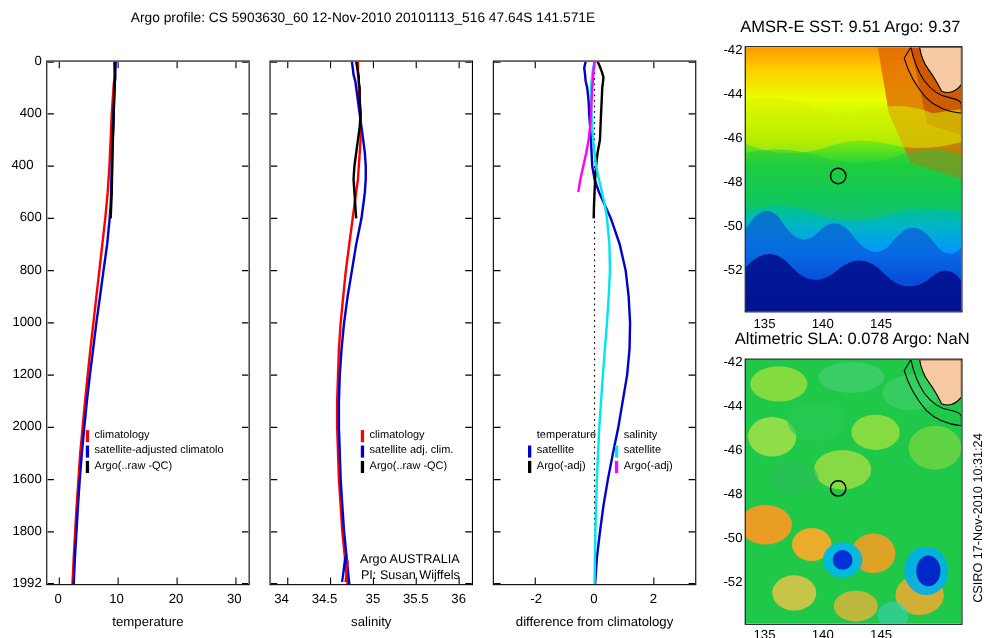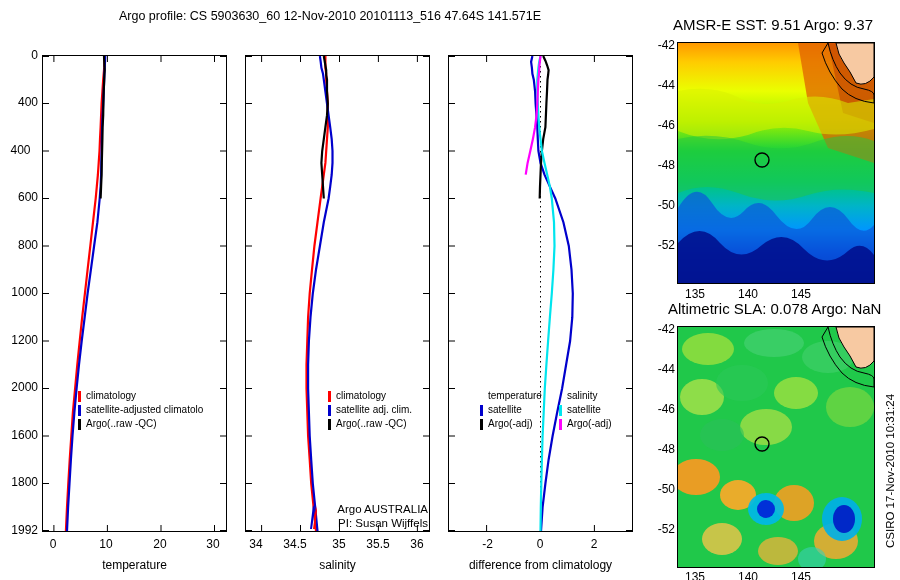--- a/index.html
+++ b/index.html
@@ -165,21 +165,21 @@
   <div class="legrow">
     <span class="swatch" style="background:#000000"></span>
     <span class="legtxt">Argo(..raw -QC)</span>
   </div>
 </div>
 
 <svg class="argo-logo" style="left:309px;top:503px;" viewBox="0 0 9 26">
   <path d="M1,26 L4,2 L6,6 L3,26 Z" fill="#0000cc"></path>
   <path d="M4,26 L7,3 L8,8 L6,26 Z" fill="#ff0000"></path>
 </svg>
-<div class="credit" style="left:250px;top:503px;width:178px;">
+<div class="credit" style="left:240px;top:503px;width:178px;">
   <div>Argo AUSTRALIA</div>
   <div>PI: Susan Wijffels</div>
 </div>
 
 <div class="mapframe" style="left:448px;top:55px;width:185px;height:477px;">
   <svg width="183" height="475" viewBox="0 0 183 475">
     <g stroke="#000" stroke-width="1">
       <line x1="0" y1="0.5" x2="6" y2="0.5"></line>
         <line x1="177" y1="0.5" x2="183" y2="0.5"></line>
       <line x1="0" y1="47.5" x2="6" y2="47.5"></line>

